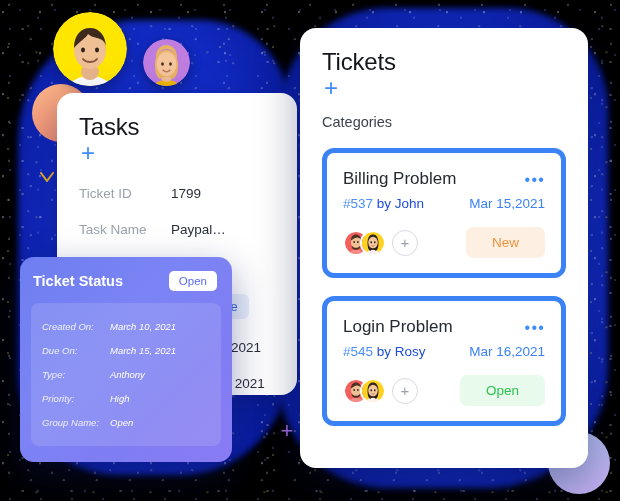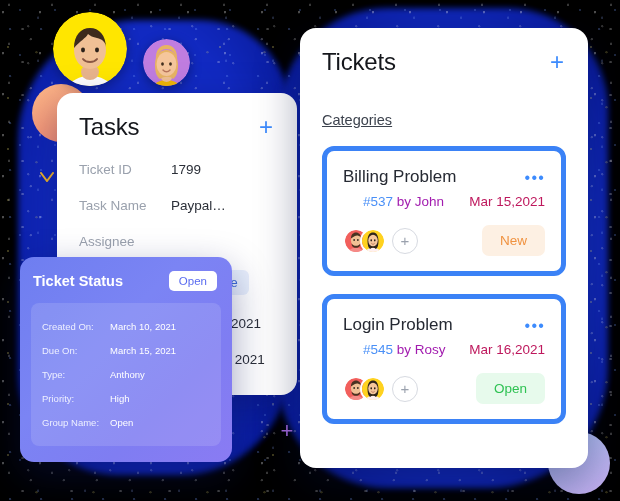--- a/index.html
+++ b/index.html
@@ -144,22 +144,22 @@
     height: 302px;
     background: #ffffff;
     border-radius: 16px;
     box-shadow: 0 14px 40px rgba(5,12,60,.35);
     padding: 20px 22px 0 22px;
     overflow: hidden;
   }
 
   .card-head {
     display: flex;
-    align-items: center;
     justify-content: space-between;
+    flex-direction: column;
   }
 
   #tasks-title {
     font-size: 24px;
     font-weight: 400;
     color: #15171c;
     letter-spacing: -.2px;
   }
 
   .plus-btn {
@@ -240,20 +240,21 @@
     border-radius: 8px;
     padding: 11px 0 12px 0;
   }
 
   .status-row {
     display: flex;
     align-items: center;
     font-size: 9.5px;
     color: #ffffff;
     padding: 6.5px 0 6.5px 11px;
+    font-style: italic;
   }
   .status-key { width: 68px; flex: none; color: #eef0ff; }
   .status-val { color: #ffffff; }
 
   
   #tickets-card {
     position: absolute;
     left: 300px;
     top: 28px;
     width: 288px;
@@ -265,24 +266,23 @@
   }
 
   #tickets-title {
     font-size: 24px;
     font-weight: 400;
     color: #15171c;
     letter-spacing: -.2px;
   }
 
   #categories-label {
-    margin-top: 36px;
+    margin-top: 14px;
     font-size: 14.5px;
     color: #3c424d;
-    text-decoration: underline;
   }
 
   .ticket-item {
     margin-top: 18px;
     border: 5px solid #3b82f6;
     border-radius: 12px;
     padding: 16px 16px 15px 16px;
   }
 
   .ticket-top {
@@ -306,23 +306,23 @@
     margin-top: 3px;
   }
 
   .ticket-meta {
     display: flex;
     align-items: center;
     justify-content: space-between;
     margin-top: 7px;
     font-size: 13.5px;
   }
-  .ticket-id { color: #4a90f7; margin-left: 20px; }
-  .ticket-by { color: #a21caf; }
-  .ticket-date { color: #be185d; }
+  .ticket-id { color: #4a90f7; }
+  .ticket-by { color: #1d4ed8; }
+  .ticket-date { color: #3b82f6; }
 
   .ticket-foot {
     display: flex;
     align-items: center;
     justify-content: space-between;
     margin-top: 16px;
   }
 
   .avatar-group { display: flex; align-items: center; }
   .avatar-group .avatar {
@@ -341,21 +341,21 @@
     font-size: 15px;
     line-height: 24px;
     text-align: center;
     margin-left: 6px;
     cursor: pointer;
     flex: none;
   }
 
   .status-chip {
     border-radius: 7px;
-    padding: 8px 18px;
+    padding: 8px 26px;
     font-size: 13.5px;
   }
   .chip-new  { background: #fdf0e3; color: #f09240; }
   .chip-open { background: #e7faec; color: #2fc253; }
 </style>
 </head>
 <body>
 
 <div id="stage">
 

